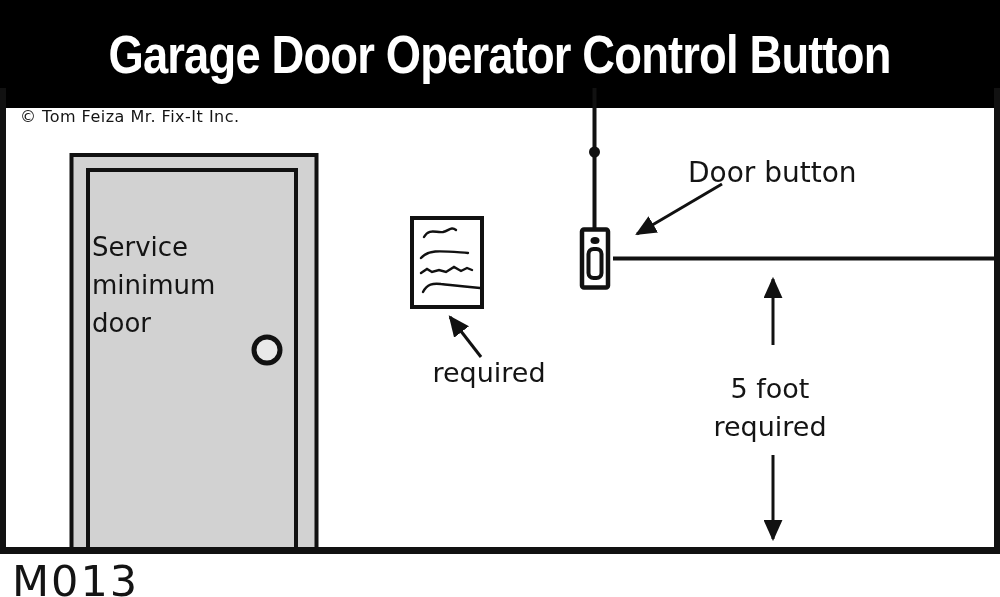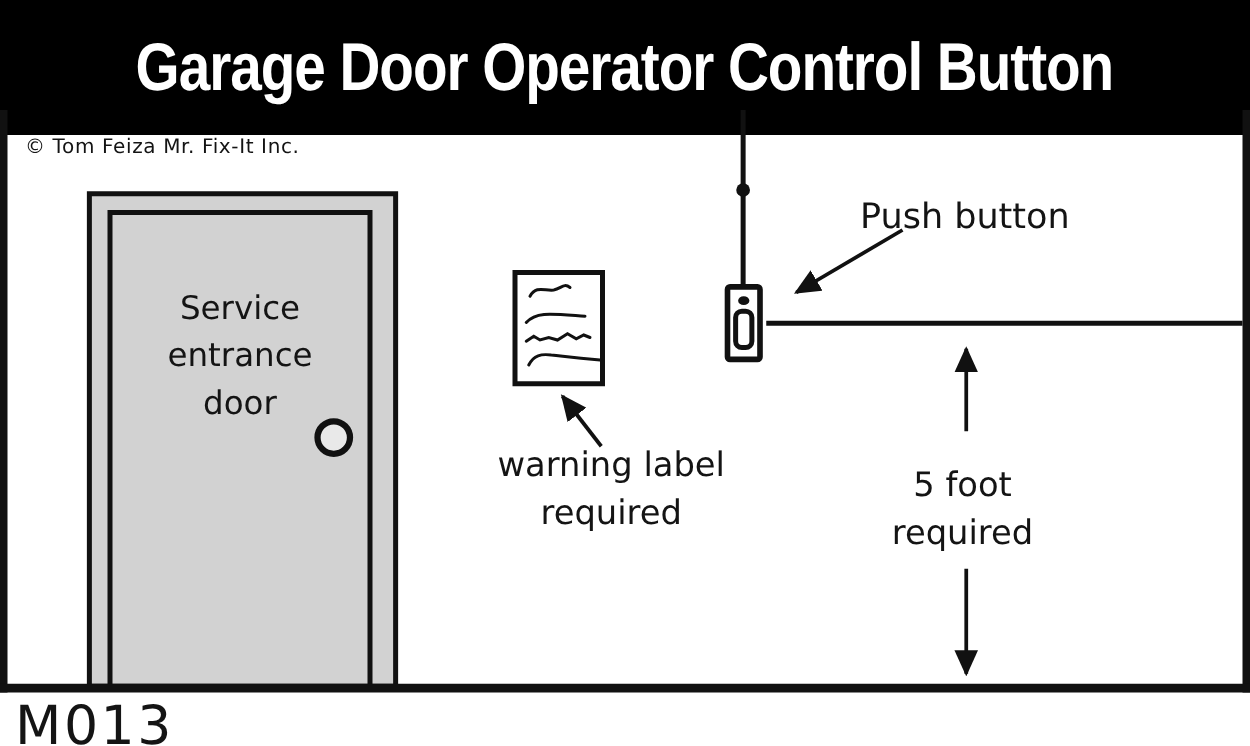--- a/index.html
+++ b/index.html
@@ -27,21 +27,21 @@
     font-weight: bold;
     font-size: 54px;
     letter-spacing: -1px;
     white-space: nowrap;
     transform: scaleX(0.84);
     transform-origin: center;
   }
   svg.layer { position: absolute; left: 0; top: 0; }
   .label { position: absolute; color: #141414; }
   .copyright   { left: 20px;  top: 95px;  font-size: 16px; letter-spacing: 0.5px; margin-top: 12px; }
-  .door-label  { left: 92px;  top: 228px; width: 200px; text-align: center; font-size: 26px; line-height: 38px; }
+  .door-label  { left: 92px;  top: 228px; width: 200px; text-align: left; font-size: 26px; line-height: 38px; }
   .pushbtn-label { left: 688px; top: 156px; font-size: 28px; white-space: nowrap; }
   .warning-text  { left: 389px; top: 354px; width: 200px; text-align: center; font-size: 27px; line-height: 38px; white-space: nowrap; }
   .clearance-text{ left: 670px; top: 344px; width: 200px; text-align: center; font-size: 27px; line-height: 38px; margin-top: 26px; }
   .figure-id   { left: 12px; top: 556px; font-size: 43px; letter-spacing: 2px; }
 </style>
 </head>
 <body>
 
 <div class="figure">
 
@@ -85,28 +85,27 @@
     <line x1="773" y1="345" x2="773" y2="279" stroke="#111111" stroke-width="3" marker-end="url(#arrow)"></line>
     <line x1="773" y1="455" x2="773" y2="539" stroke="#111111" stroke-width="3" marker-end="url(#arrow)"></line>
 
     <rect x="0" y="547" width="1000" height="7" fill="#111111"></rect>
   </svg>
 
   <div class="label copyright">© Tom Feiza Mr. Fix-It Inc.</div>
 
   <div class="label door-label">
     <div>Service</div>
-    <div>entrance</div>
+    <div>minimum</div>
     <div>door</div>
   </div>
 
-  <div class="label pushbtn-label">Push button</div>
+  <div class="label pushbtn-label">Door button</div>
 
   <div class="label warning-text">
-    <div>warning label</div>
     <div>required</div>
   </div>
 
   <div class="label clearance-text">
     <div>5 foot</div>
     <div>required</div>
   </div>
 
   <div class="label figure-id">M013</div>
 

